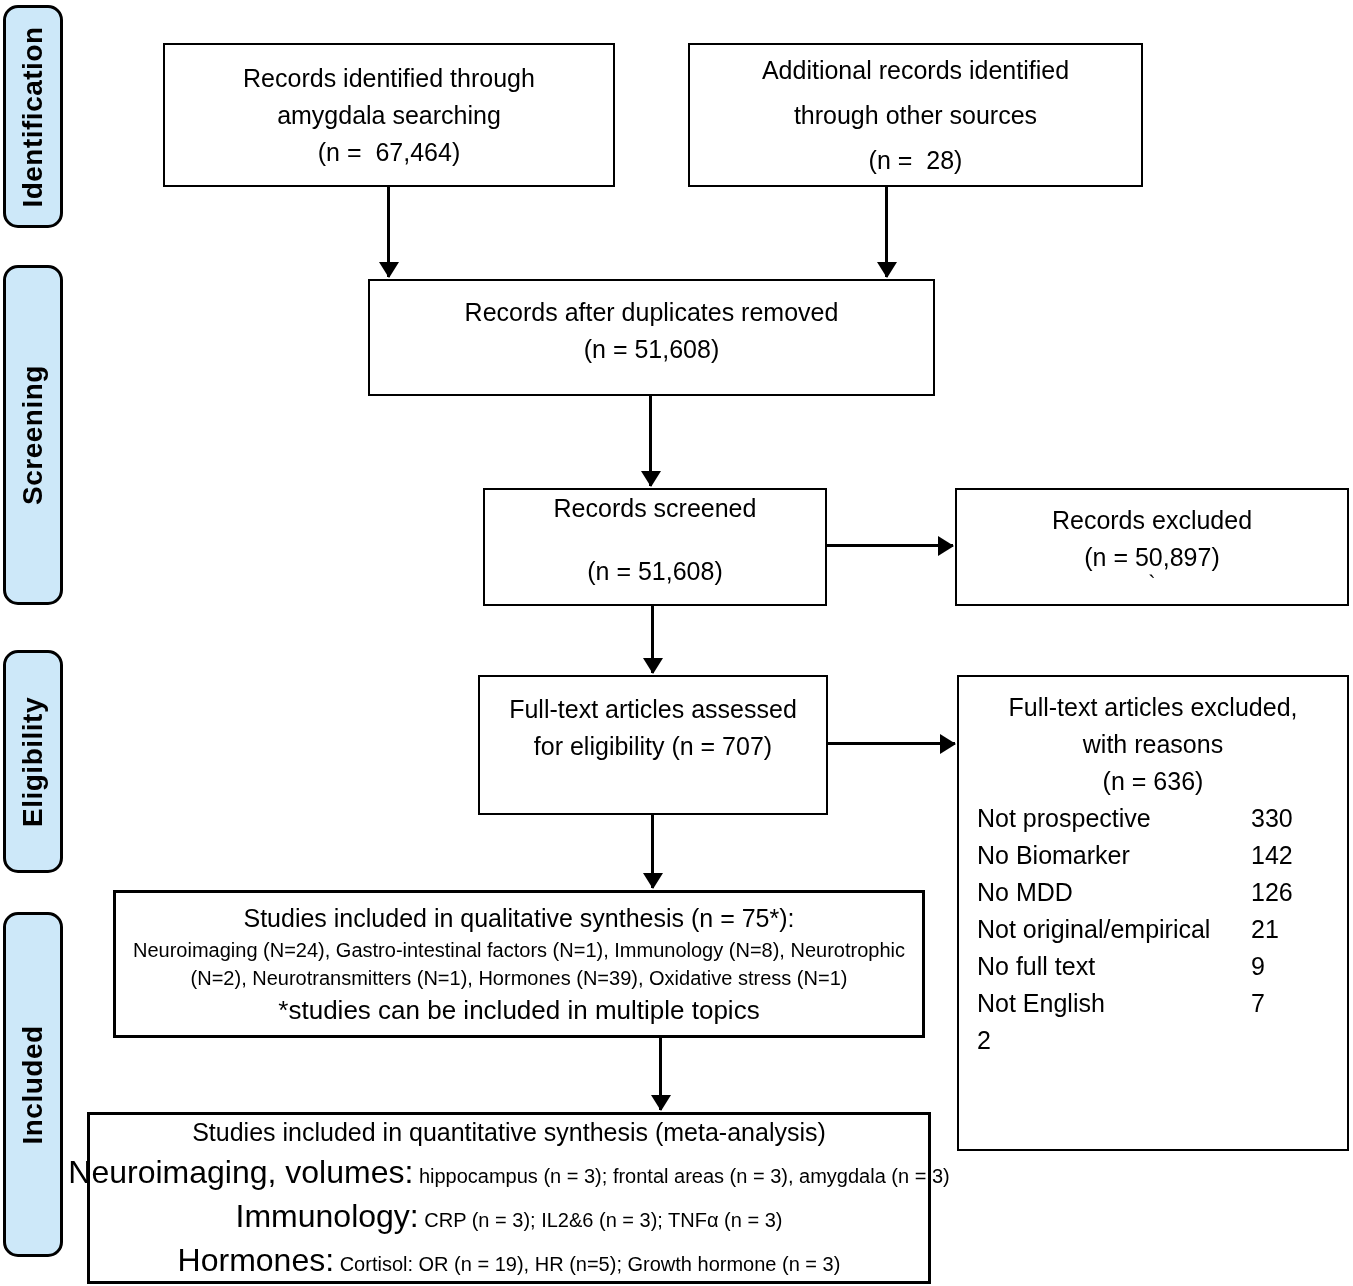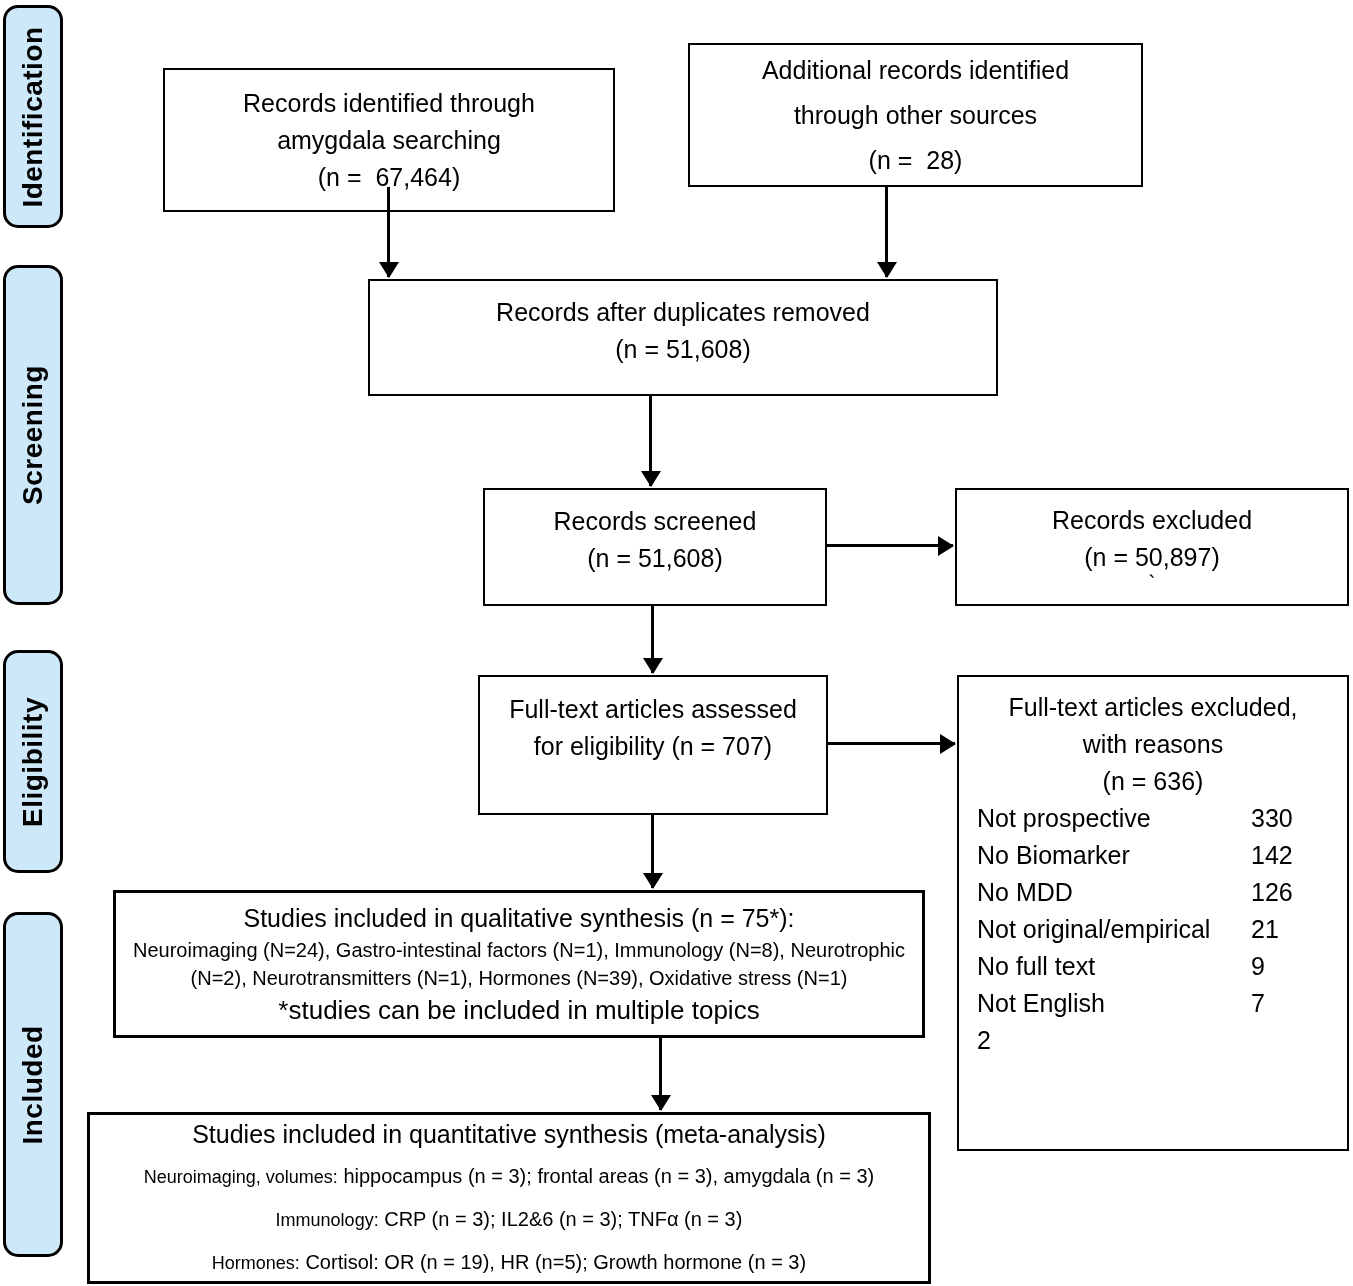--- a/index.html
+++ b/index.html
@@ -56,21 +56,21 @@
   .reason-row { display: flex; width: 100%; text-align: left; }
   .reason-label { flex: 1; white-space: pre-wrap; }
   .reason-count { width: 78px; text-align: left; }
 
   
   .q-title { font-size: 25px; line-height: 36px; white-space: pre-wrap; }
   .q-detail { font-size: 20px; line-height: 28px; white-space: pre-wrap; }
   .q-footnote { font-size: 26px; line-height: 36px; white-space: pre-wrap; }
   .m-title { font-size: 25px; line-height: 40px; white-space: pre-wrap; }
   .m-row { line-height: 40px; white-space: nowrap; }
-  .m-label { font-size: 18px; margin-top: 16px; }
+  .m-label { font-size: 32px; margin-top: 16px; }
   .m-detail { font-size: 20px; }
   .stray { font-size: 22px; line-height: 16px; }
 
   
   .varrow { position: absolute; width: 3px; background: #000000; }
   .varrow::after {
     content: "";
     position: absolute;
     left: 50%;
     transform: translateX(-50%);
@@ -102,38 +102,38 @@
   <div class="side-label" style="top:265px; height:340px;">
     <span>Screening</span>
   </div>
   <div class="side-label" style="top:650px; height:223px;">
     <span>Eligibility</span>
   </div>
   <div class="side-label" style="top:912px; height:345px;">
     <span>Included</span>
   </div>
 
-  <div class="fbox" style="left:163px; top:43px; width:452px; height:144px;margin-top:25px;">
+  <div class="fbox" style="left:163px; top:43px; width:452px; height:144px;">
     <div class="box-line">Records identified through</div>
     <div class="box-line">amygdala searching</div>
     <div class="box-line">(n =  67,464)</div>
   </div>
 
   <div class="fbox" style="left:688px; top:43px; width:455px; height:144px;gap:8px;">
     <div class="box-line">Additional records identified</div>
     <div class="box-line">through other sources</div>
     <div class="box-line">(n =  28)</div>
   </div>
 
-  <div class="fbox" style="left:368px; top:279px; width:630px; height:117px; padding-bottom:14px;">
+  <div class="fbox" style="left:368px; top:279px; width:567px; height:117px; padding-bottom:14px;">
     <div class="box-line">Records after duplicates removed</div>
     <div class="box-line">(n = 51,608)</div>
   </div>
 
-  <div class="fbox" style="left:483px; top:488px; width:344px; height:118px; padding-bottom:14px;">
+  <div class="fbox" style="left:483px; top:488px; width:344px; height:118px; padding-bottom:14px;justify-content:space-between;">
     <div class="box-line">Records screened</div>
     <div class="box-line">(n = 51,608)</div>
   </div>
 
   <div class="fbox" style="left:955px; top:488px; width:394px; height:118px;">
     <div class="box-line">Records excluded</div>
     <div class="box-line">(n = 50,897)</div>
     <div class="stray">`</div>
   </div>
 

